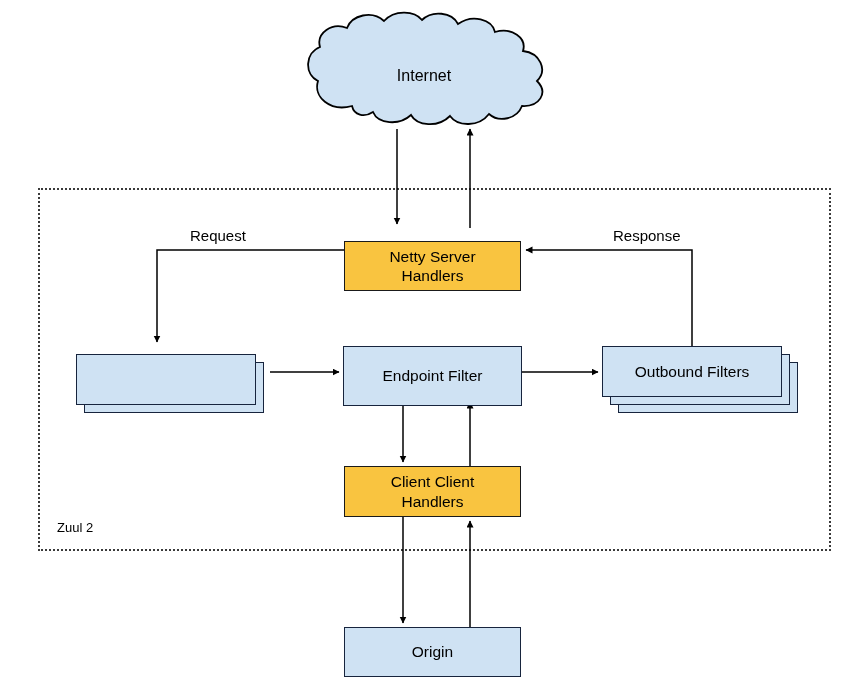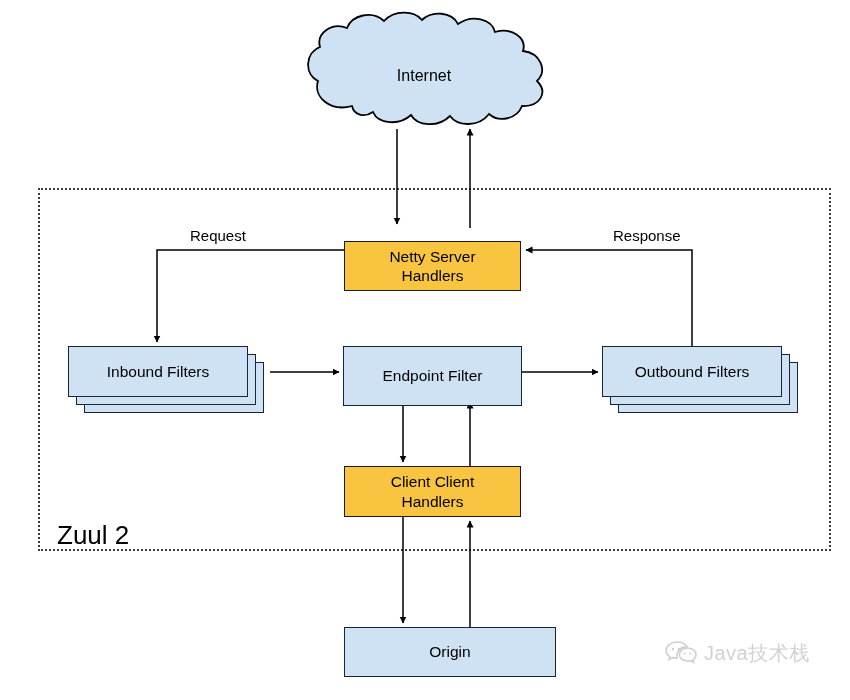--- a/index.html
+++ b/index.html
@@ -62,21 +62,21 @@
     position: absolute;
     left: 364px; top: 67px;
     width: 120px;
     text-align: center;
     font-size: 16px;
     z-index: 4;
   }
   .zuul-label {
     position: absolute;
     left: 57px; top: 520px;
-    font-size: 26px;
+    font-size: 13px;
     z-index: 4;
     text-align: center;
   }
   .watermark {
     position: absolute;
     left: 664px; top: 638px;
     display: flex;
     align-items: center;
     gap: 6px;
     z-index: 5;
@@ -146,51 +146,33 @@
   <div class="edge-label" style="left:606px; top:227px;">Response</div>
 
   <div class="zuul-label">Zuul 2</div>
 
   <div class="node yellow" style="left:344px; top:228px; width:177px; height:50px; padding:0 22px;margin-top:13px;">
     <span>Netty Server Handlers</span>
   </div>
 
   <div class="stack-layer" style="left:84px; top:362px; width:180px; height:51px;"></div>
   <div class="stack-layer" style="left:76px; top:354px; width:180px; height:51px;"></div>
-  <div class="node blue" style="left:68px; top:346px; width:180px; height:51px;">
-    <span>Inbound Filters</span>
-  </div>
 
   <div class="node blue" style="left:343px; top:346px; width:179px; height:60px;">
     <span>Endpoint Filter</span>
   </div>
 
   <div class="stack-layer" style="left:618px; top:362px; width:180px; height:51px;"></div>
   <div class="stack-layer" style="left:610px; top:354px; width:180px; height:51px;"></div>
   <div class="node blue" style="left:602px; top:346px; width:180px; height:51px;">
     <span>Outbound Filters</span>
   </div>
 
   <div class="node yellow" style="left:344px; top:466px; width:177px; height:51px; padding:0 22px;">
     <span>Client Client Handlers</span>
   </div>
 
-  <div class="node blue" style="left:344px; top:627px; width:212px; height:50px;">
+  <div class="node blue" style="left:344px; top:627px; width:177px; height:50px;">
     <span>Origin</span>
   </div>
 
-  <div class="watermark">
-    <svg width="34" height="30" viewBox="0 0 34 30">
-      <g fill="none" stroke="#cfcfcf" stroke-width="1.6">
-        <path d="M13 4 C6.5 4, 2 8, 2 12.5 C2 15, 3.5 17.2, 5.8 18.6 L5 21.5 L8.4 19.6 C9.8 20, 11.4 20.2, 13 20 C12.4 13, 17 8.5, 23 8.7 C21.6 5.9, 17.8 4, 13 4 Z"></path>
-        <path d="M23 10 C28 10, 32 13, 32 16.8 C32 18.8, 30.8 20.6, 29 21.8 L29.6 24.2 L26.8 22.7 C25.6 23, 24.3 23.2, 23 23 C18.6 22.7, 15.4 20, 15.4 16.8 C15.4 13, 18.8 10, 23 10 Z"></path>
-      </g>
-      <g fill="#cfcfcf">
-        <circle cx="9" cy="11" r="1.2"></circle>
-        <circle cx="15" cy="11" r="1.2"></circle>
-        <circle cx="20.5" cy="15.5" r="1"></circle>
-        <circle cx="26" cy="15.5" r="1"></circle>
-      </g>
-    </svg>
-    <span class="watermark-text">Java技术栈</span>
-  </div>
 
 </div>
 
 </body></html>

